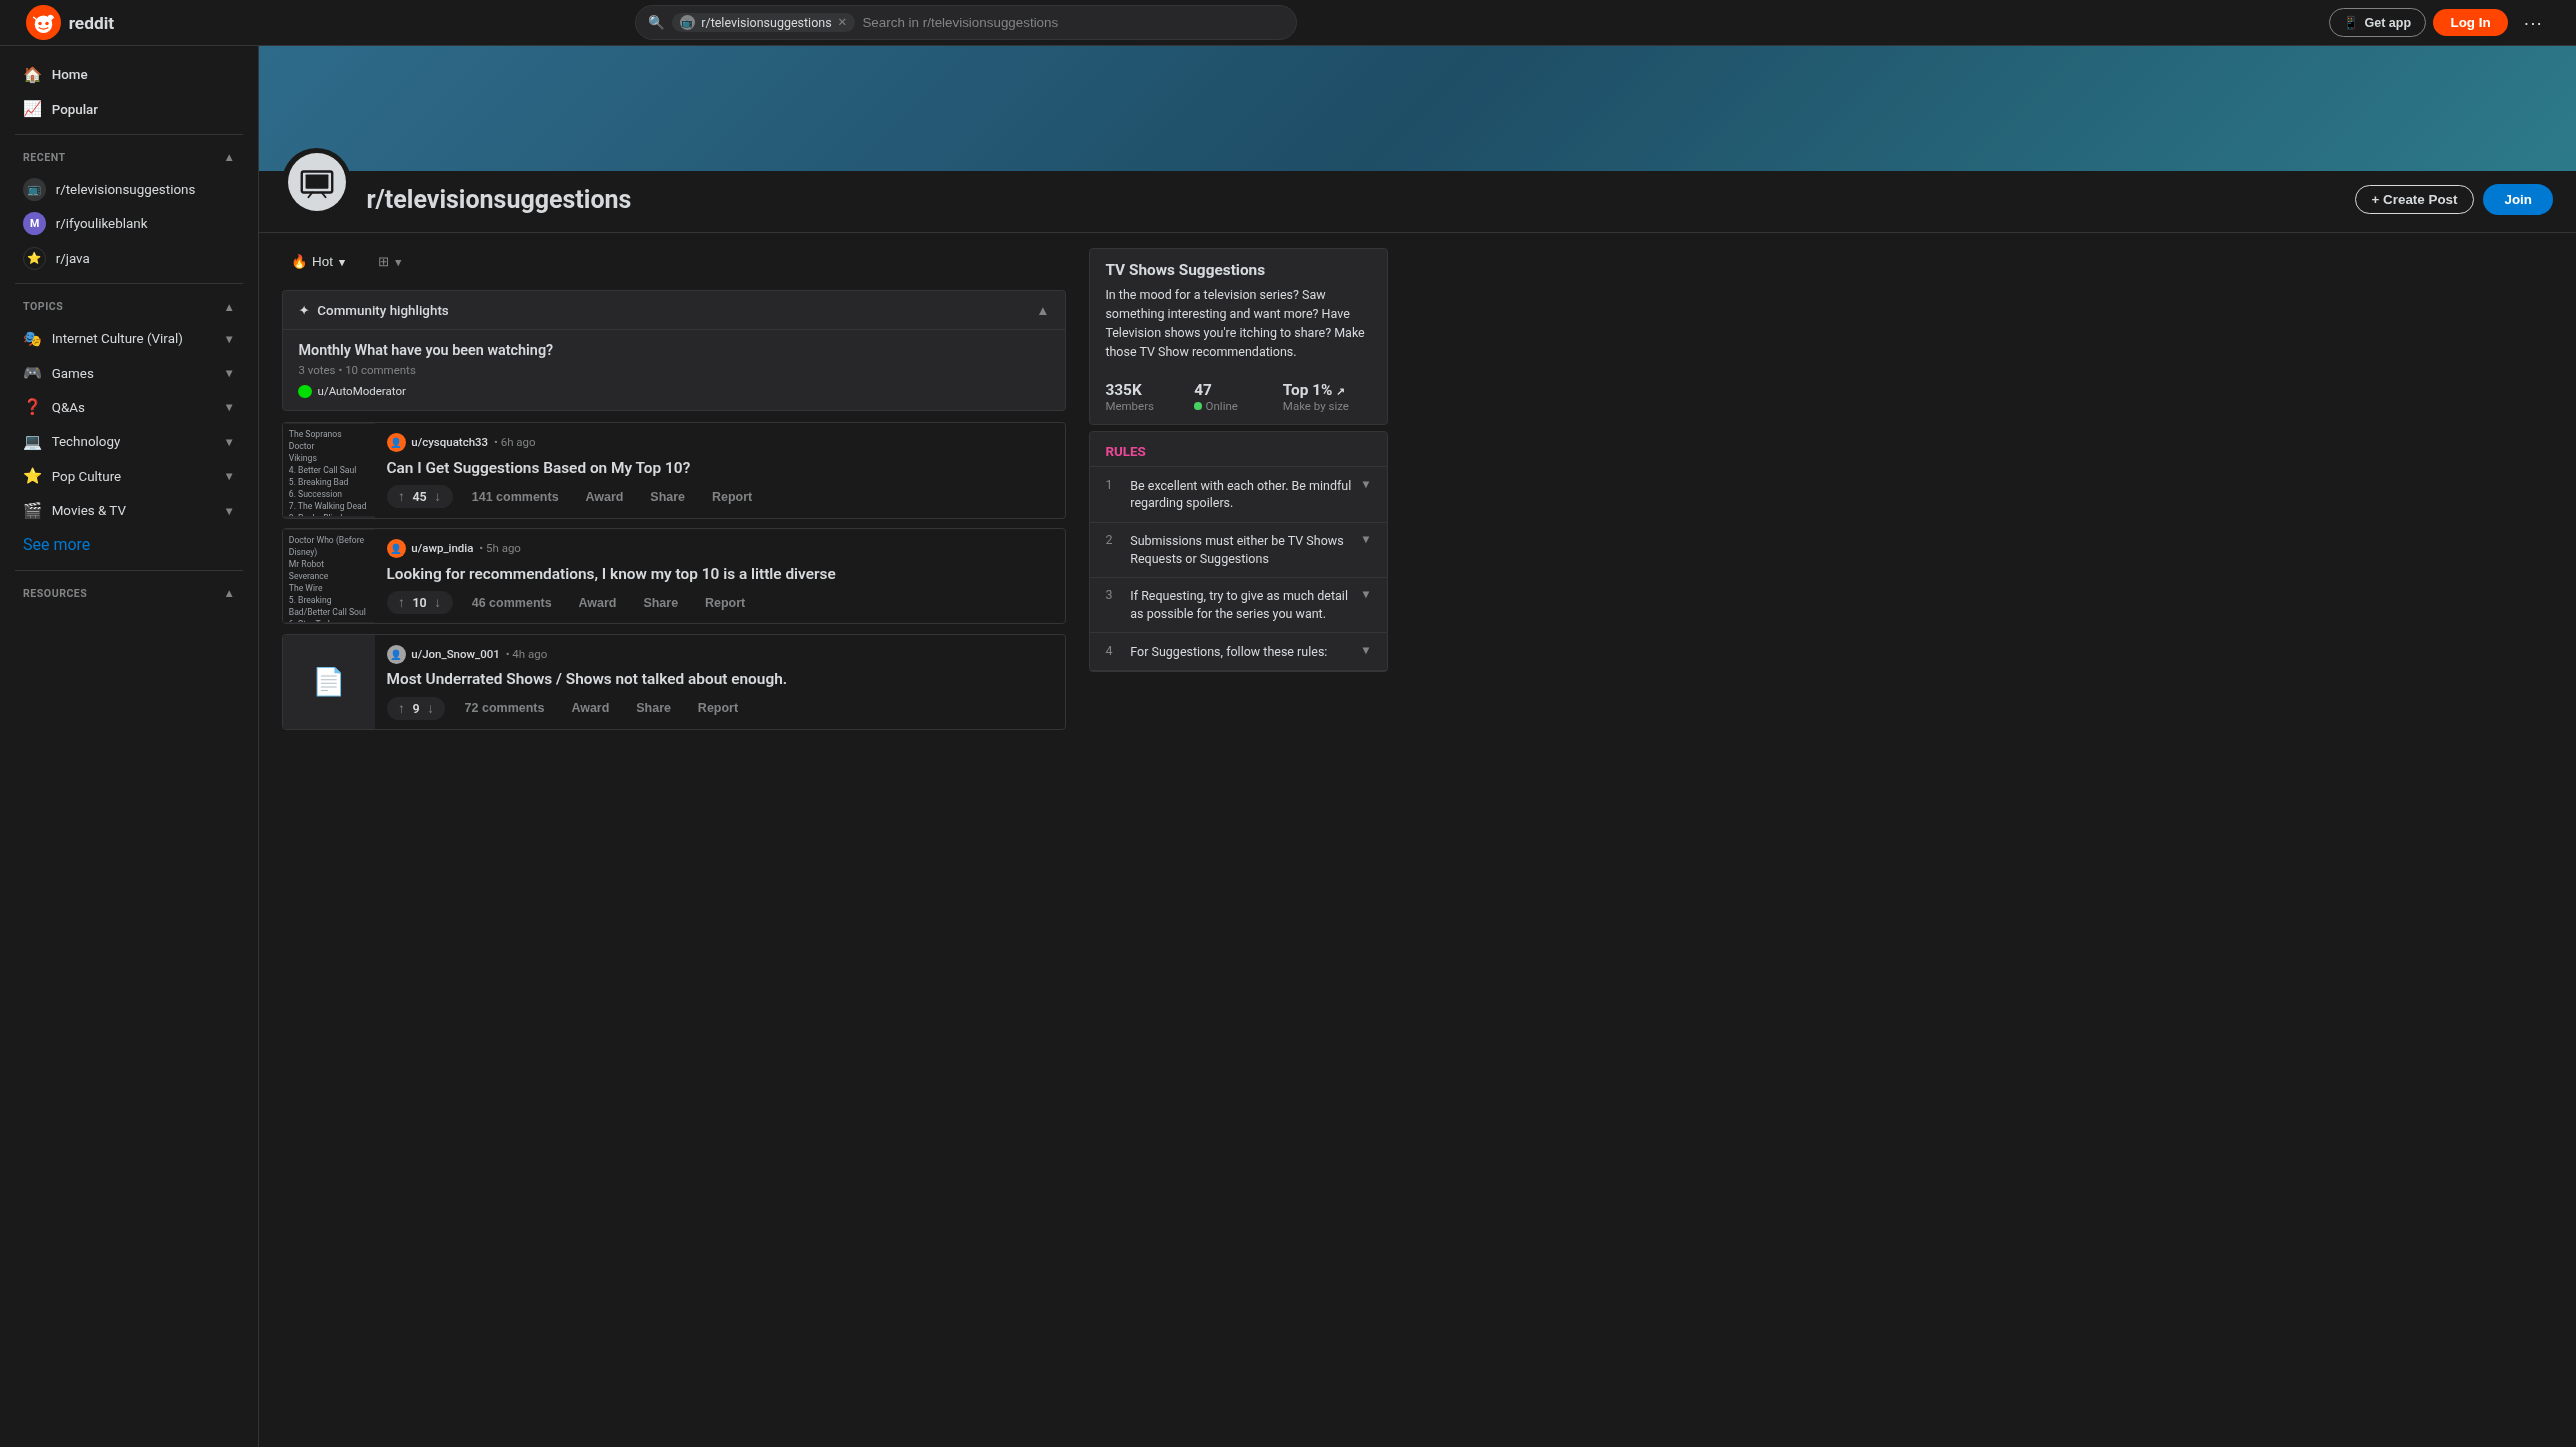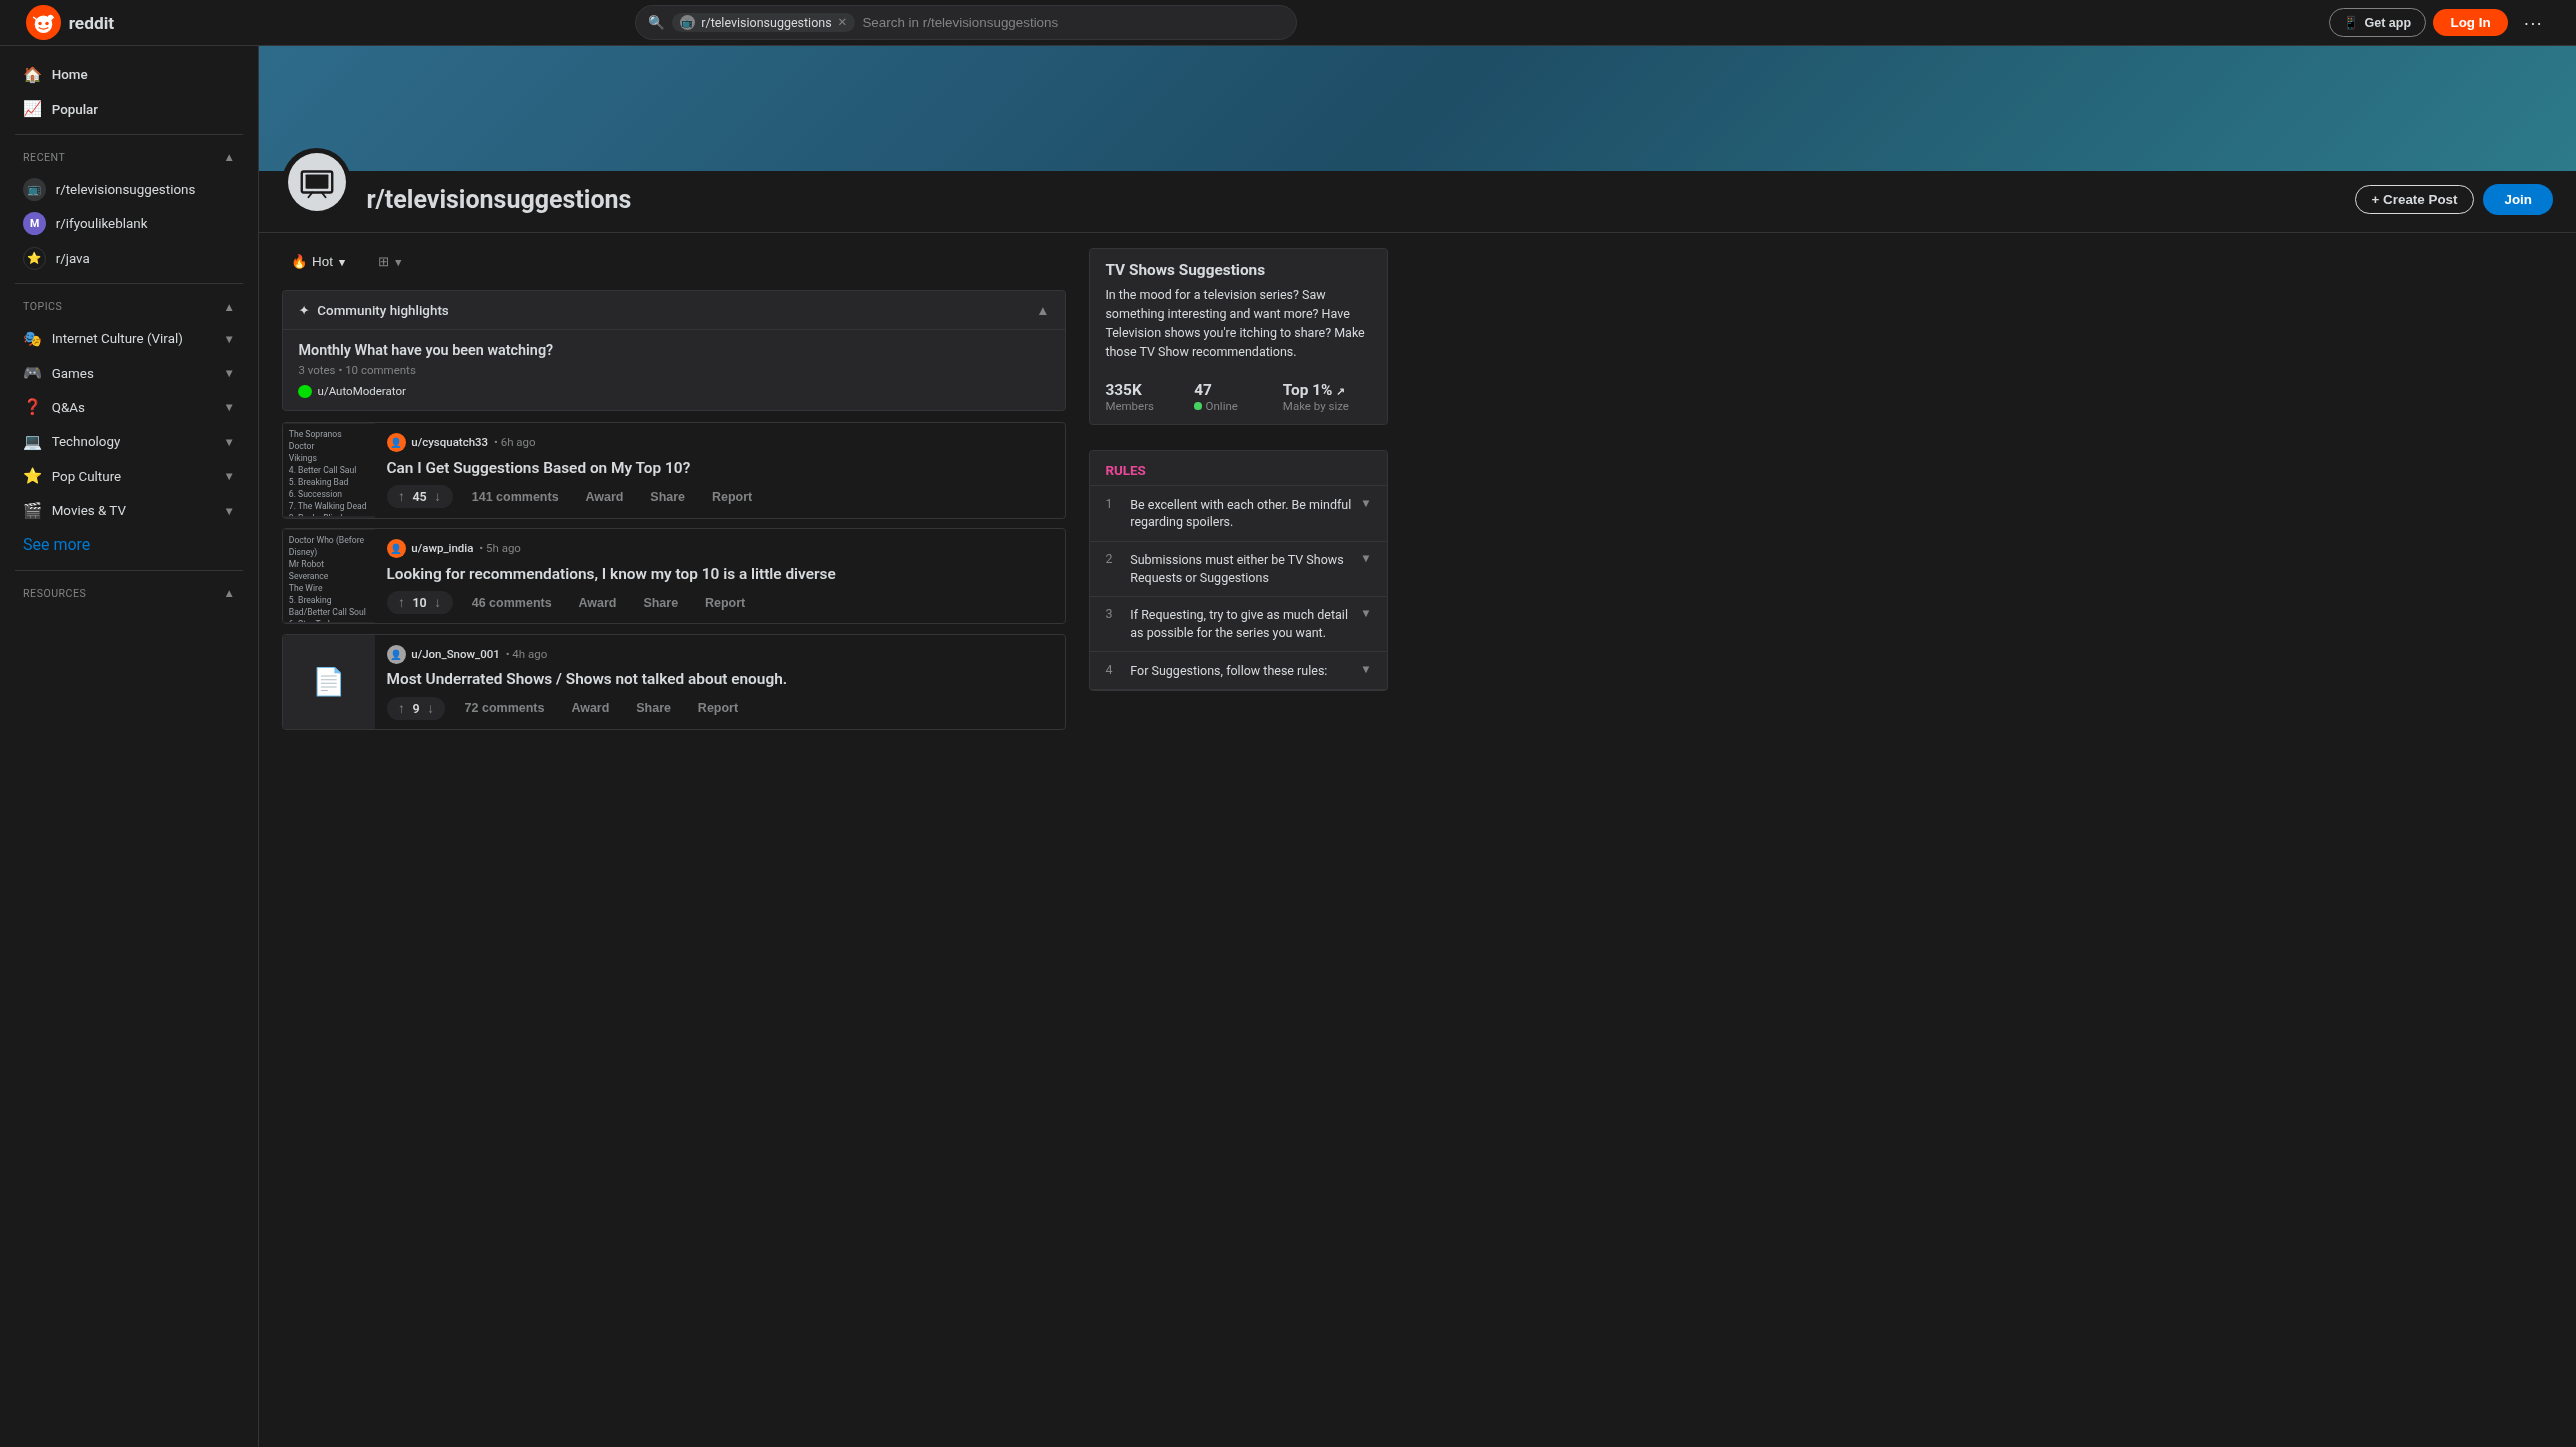--- a/index.html
+++ b/index.html
@@ -176,21 +176,21 @@
     .sidebar-section-header {
       display: flex;
       align-items: center;
       justify-content: space-between;
       padding: 7.7px 15.4px;
       margin: 3.8px 7.7px 0;
       cursor: pointer;
     }
     .sidebar-section-label {
       font-size: 10.6px;
-      font-weight: 400;
+      font-weight: 700;
       text-transform: uppercase;
       color: #818384;
       letter-spacing: 0.5px;
     }
     .chevron-icon {
       color: #818384;
       font-size: 11.5px;
     }
 
     .recent-item {
@@ -558,21 +558,21 @@
 
     
     .right-sidebar {
       width: 299px;
       flex-shrink: 0;
     }
     .widget-card {
       background: #272729;
       border: 1px solid #343536;
       border-radius: 3.8px;
-      margin-bottom: 25px;
+      margin-bottom: 6px;
     }
     .widget-title {
       font-size: 15.4px;
       font-weight: 700;
       color: #d7dadc;
       padding: 11.5px 15.4px 7.7px;
     }
     .widget-description {
       font-size: 12.5px;
       color: #d7dadc;

